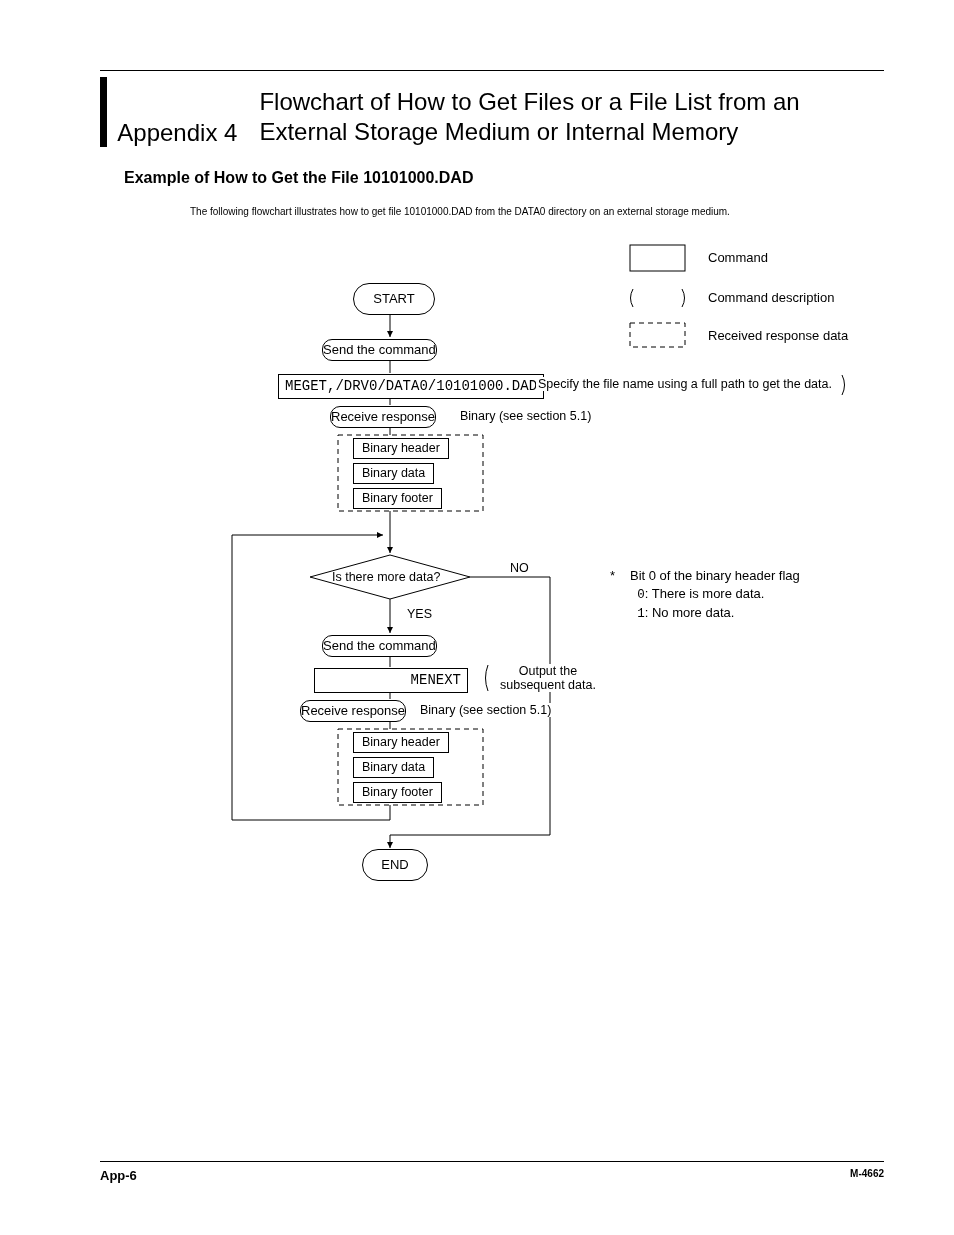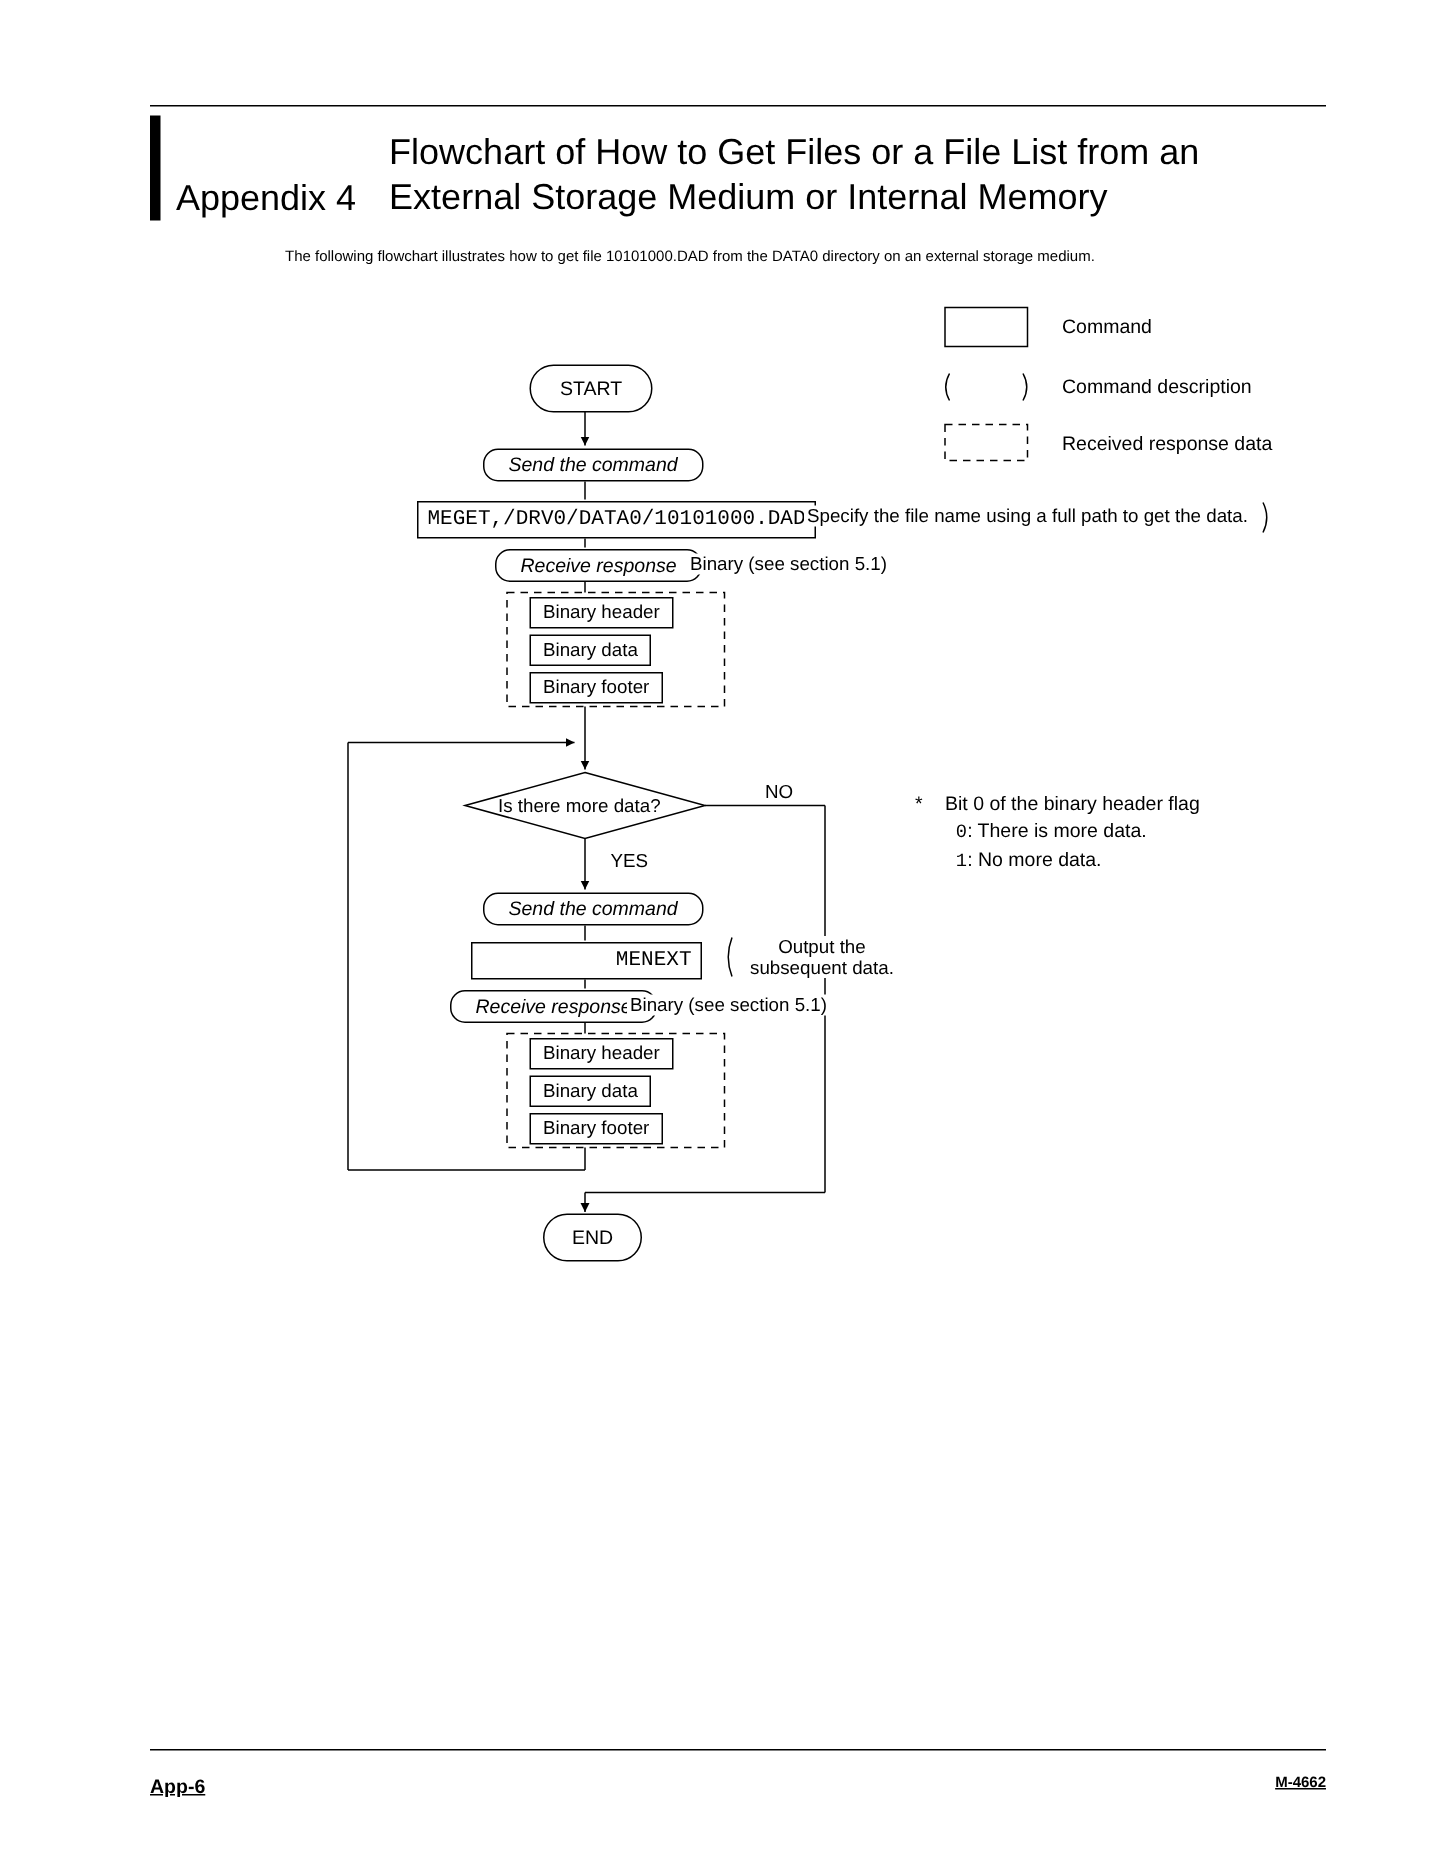--- a/index.html
+++ b/index.html
@@ -69,64 +69,63 @@
     line-height: 1.1;
   }
   .term { 
     border: 1px solid #000;
     border-radius: 999px;
     padding: 8px 16px;
   }
   .proc-round { 
     border: 1px solid #000;
     border-radius: 10px;
-    padding: 3px 16px;
-    font-style: italic;
+    padding: 3px 0;
   }
   .proc-rect {
     border: 1px solid #000;
     padding: 4px 6px;
     font-family: "Courier New", monospace;
     font-size: 14px;
   }
   .plain-rect {
     border: 1px solid #000;
     padding: 3px 8px;
     font-size: 12.5px;
   }
   .footer {
     position: absolute;
-    bottom: 37px;
+    bottom: 52px;
     left: 100px;
     right: 70px;
     border-top: 1px solid #000;
-    padding-top: 16px;
+    padding-top: 6px;
     display: flex;
     justify-content: space-between;
     font-size: 13px;
-    text-decoration: underline;
   }
   .footer .pg { font-weight: bold; }
   .footer .doc { font-size: 10px; font-weight: bold; }
   .label { position: absolute; font-size: 12.5px; background:#fff; padding:0 2px;}
   .legend-text { position:absolute; font-size:13px; }
   .side-note { position:absolute; font-size:13px; line-height:1.45; }
   .mono { font-family:"Courier New",monospace; font-size:12.5px; }
 </style>
 </head>
 <body>
 
 <div class="page">
   <div class="title-rule"></div>
   <div class="title-row">
     <div class="title-bar"></div>
     <div class="appendix-label">Appendix 4</div>
     <div class="appendix-title">Flowchart of How to Get Files or a File List from an External Storage Medium or Internal Memory</div>
   </div>
 
+  <div class="subhead">Example of How to Get the File 10101000.DAD</div>
   <div class="intro">The following flowchart illustrates how to get file 10101000.DAD from the DATA0 directory on an external storage medium.</div>
 
   <div class="diagram">
 
     <svg width="800" height="640">
       <defs>
         <marker id="arrow" markerWidth="8" markerHeight="8" refX="6" refY="3" orient="auto">
           <path d="M0,0 L6,3 L0,6 Z" fill="#000"></path>
         </marker>
       </defs>

